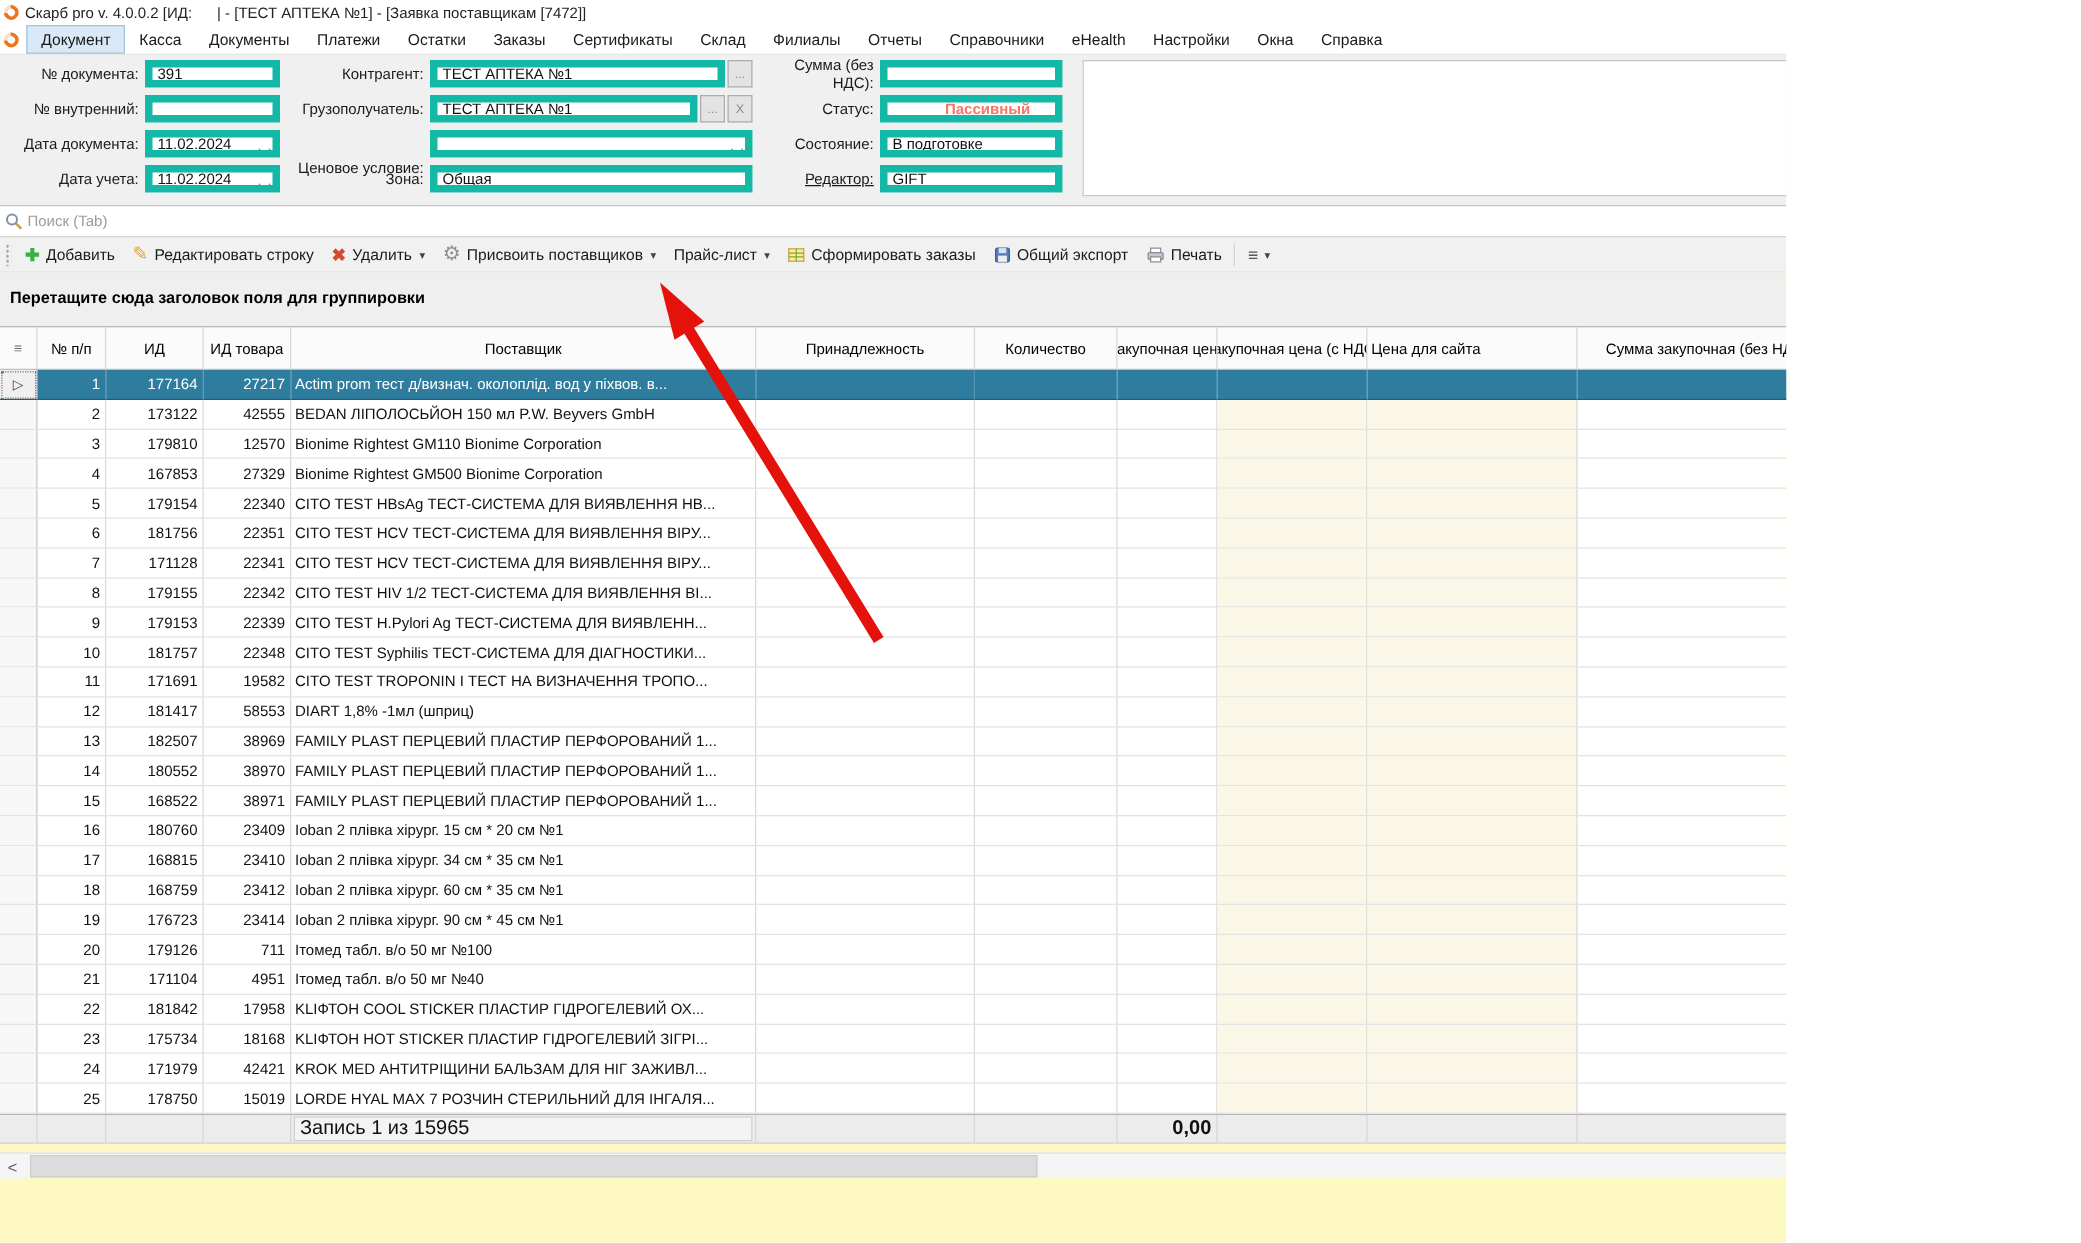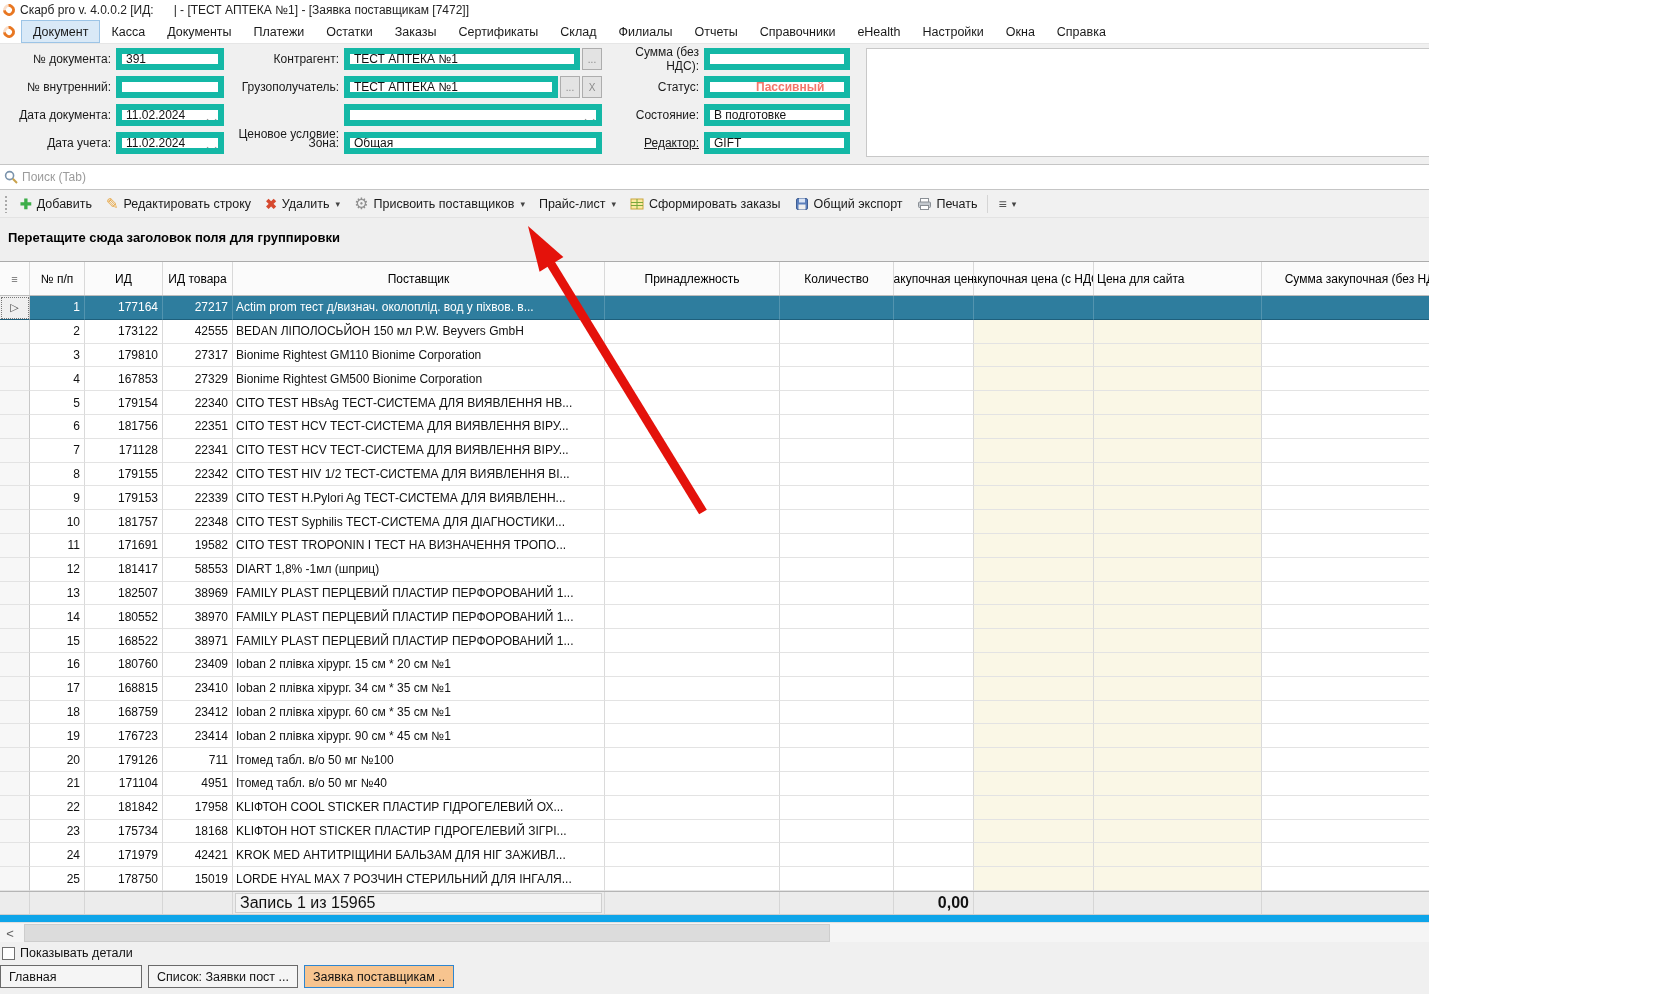--- a/index.html
+++ b/index.html
@@ -1,18 +1,18 @@
 <!DOCTYPE html>
 <html style="--selrow: #2E7D9E; --beige: #FAF7E6; --green: #C6DDC5; --status: #F4756A; --activetab: #F7C48F;"><head>
 <meta charset="utf-8">
 <style>
   * { margin:0; padding:0; box-sizing:border-box; }
   html,body { background:#fff; }
   body { font-family:"Liberation Sans", sans-serif; font-size:12px; color:#111; }
-  .app { position:relative; width:1429px; height:994px; background:#0ea5e9; overflow:hidden; }
+  .app { position:relative; width:1429px; height:994px; background:#fef9c3; overflow:hidden; }
 
   
   .titlebar { position:absolute; left:0; top:0; width:100%; height:20px; background:#fff; display:flex; align-items:center; gap:5px; padding-left:3px; }
   .applogo { width:12px; height:12px; border-radius:50%; border:3.5px solid #E87722; border-left-color:rgba(232,119,34,.25); transform:rotate(40deg); display:inline-block; flex:0 0 auto; }
   .title-text { white-space:pre; font-size:12px; color:#222; }
 
   
   .menubar { position:absolute; left:0; top:20px; width:100%; height:24px; background:#fff; display:flex; align-items:center; padding-left:3px; border-bottom:1px solid #E6E6E6; }
   .menu-items { display:flex; align-items:stretch; height:100%; margin-left:6px; }
   .menu-item { display:flex; align-items:center; padding:0 11px; font-size:12.5px; color:#1a1a1a; cursor:default; }
@@ -340,21 +340,21 @@
           <div class="c beige"></div>
           <div class="c beige"></div>
           <div class="c "></div>
           <div class="c green"></div>
           <div class="c "></div>
         </div>
         <div class="grow">
           <div class="c selc"></div>
           <div class="c num">3</div>
           <div class="c num">179810</div>
-          <div class="c num">27317</div>
+          <div class="c num">12570</div>
           <div class="c txt">Bionime Rightest GM110 Bionime Corporation</div>
           <div class="c "></div>
           <div class="c "></div>
           <div class="c "></div>
           <div class="c beige"></div>
           <div class="c beige"></div>
           <div class="c "></div>
           <div class="c green"></div>
           <div class="c "></div>
         </div>
@@ -706,30 +706,19 @@
         <div class="fc ar">0,0000</div>
         <div class="fc"></div>
       </div>
   </div>
 
   <div class="hscroll">
     <div class="hs-btn">&lt;</div>
     <div class="hs-thumb"></div>
   </div>
 
-  <div class="bottomarea">
-    <div class="detailsrow">
-      <span class="cbx"></span>
-      <span>Показывать детали</span>
-    </div>
-    <div class="tabsrow" id="tabsrow">
-        <div class="tab t0">Главная</div>
-        <div class="tab t1">Список: Заявки пост ...</div>
-        <div class="tab t2 active">Заявка поставщикам ..</div>
-      </div>
-  </div>
 
   <svg class="arrow-overlay" width="1665" height="994" viewBox="0 0 1665 994">
     <line x1="551" y1="264" x2="703" y2="512" stroke="#E4120B" stroke-width="9"></line>
     <polygon points="528,226 563.4,257.1 539.6,271.7" fill="#E4120B"></polygon>
   </svg>
 
 </div>
 
 </body></html>

